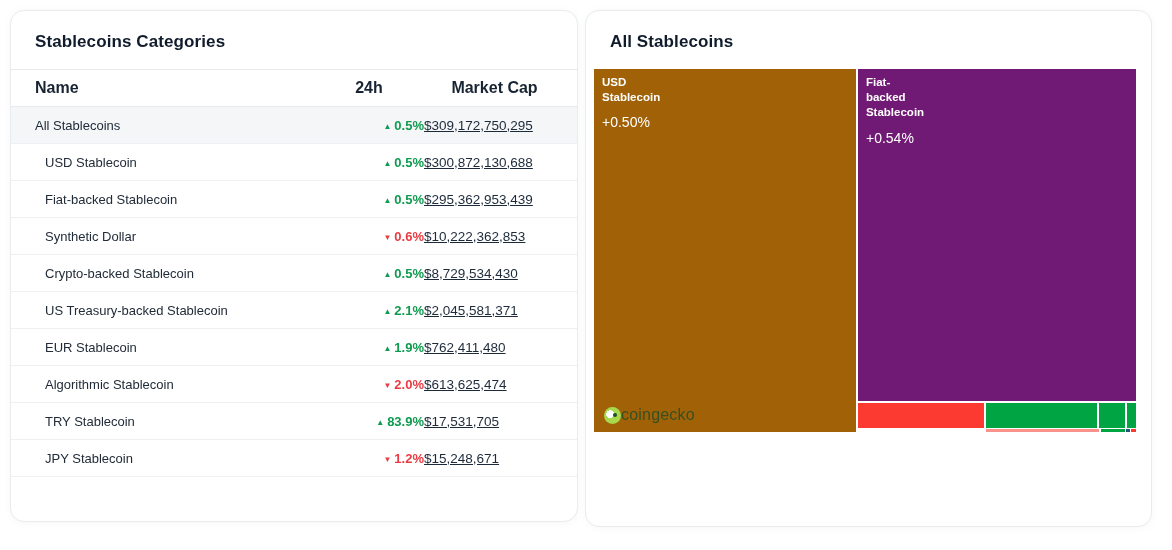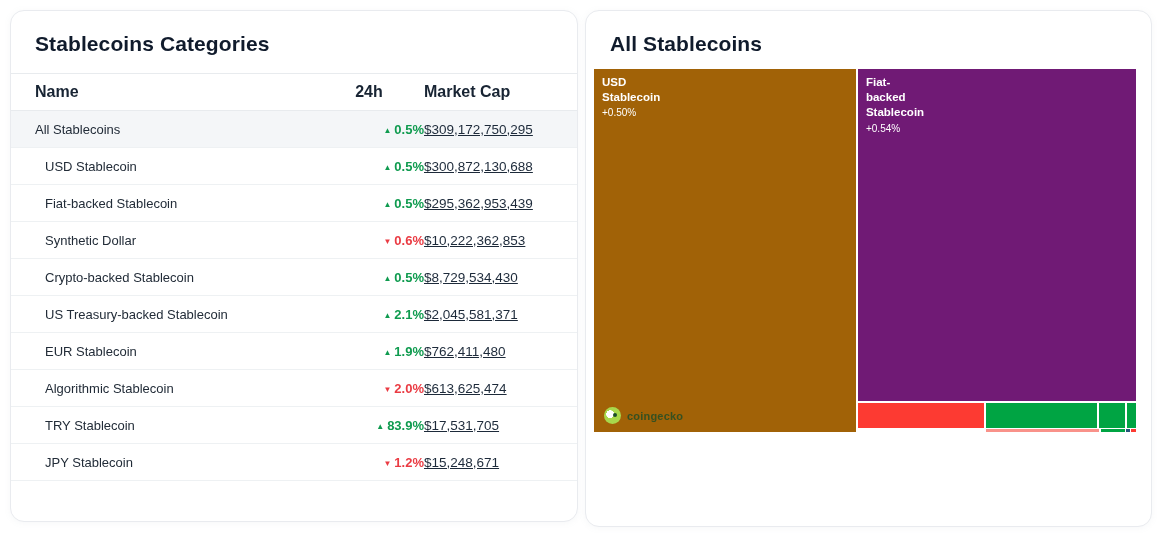--- a/index.html
+++ b/index.html
@@ -16,40 +16,40 @@
     border-radius: 14px;
     box-shadow: 0 1px 6px rgba(140,152,164,0.08);
     box-sizing: border-box;
   }
   #left-card  { left: 10px;  top: 10px; width: 568px; height: 512px; overflow: hidden; }
   #right-card { left: 585px; top: 10px; width: 567px; height: 517px; overflow: hidden; }
 
   .panel-title {
     margin: 0;
     padding: 21px 24px 17px 24px;
-    font-size: 21px;
+    font-size: 17px;
     font-weight: bold;
     color: #101b2c;
     letter-spacing: .1px;
   }
 
   
   table { width: 100%; border-collapse: collapse; table-layout: fixed; }
   thead th {
     height: 36px;
     font-size: 16px;
     font-weight: bold;
     color: #182433;
     border-top: 1px solid #e8ebee;
     border-bottom: 1px solid #e8ebee;
     padding: 0;
   }
   th.h-name { text-align: left; padding-left: 24px; }
   th.h-change { text-align: center; width: 110px; }
-  th.h-cap { text-align: left; width: 141px; padding-right: 12px; }
+  th.h-cap { text-align: center; width: 141px; padding-right: 12px; }
 
   tbody td {
     height: 36px;
     border-bottom: 1px solid #eef1f3;
     font-size: 13px;
     color: #222c38;
     padding: 0;
     white-space: nowrap;
   }
   tr.hl td { background: #f4f6f8; }
@@ -73,21 +73,21 @@
     outline: 1px solid rgba(255,255,255,0.75);
   }
   .tm-label {
     position: absolute;
     top: 6px; left: 8px;
     color: #fff;
     font-size: 11.5px;
     font-weight: bold;
     line-height: 1.32;
   }
-  .tm-change { font-weight: normal; font-size: 10px; margin-top: 1px; }
+  .tm-change { font-weight: normal; font-size: 14px; margin-top: 8px; }
 
   .watermark {
     position: absolute;
     left: 10px; bottom: 8px;
     display: flex; align-items: center;
     z-index: 5;
   }
   .gecko {
     width: 17px; height: 17px;
     border-radius: 50%;
@@ -97,23 +97,22 @@
   }
   .gecko::after {
     content: "";
     position: absolute;
     right: 4px; top: 6px;
     width: 4px; height: 4px;
     border-radius: 50%;
     background: #1d4d2c;
   }
   .wm-text {
-    margin-left: 6px;
-    font-size: 11px;
-    font-weight: bold;
+    font-size: 16px;
+    font-weight: normal;
     color: rgba(12,74,43,0.72);
     letter-spacing: .2px;
   }
 </style>
 </head>
 <body>
 
 <div class="card" id="left-card">
   <h2 class="panel-title">Stablecoins Categories</h2>
   <table>

